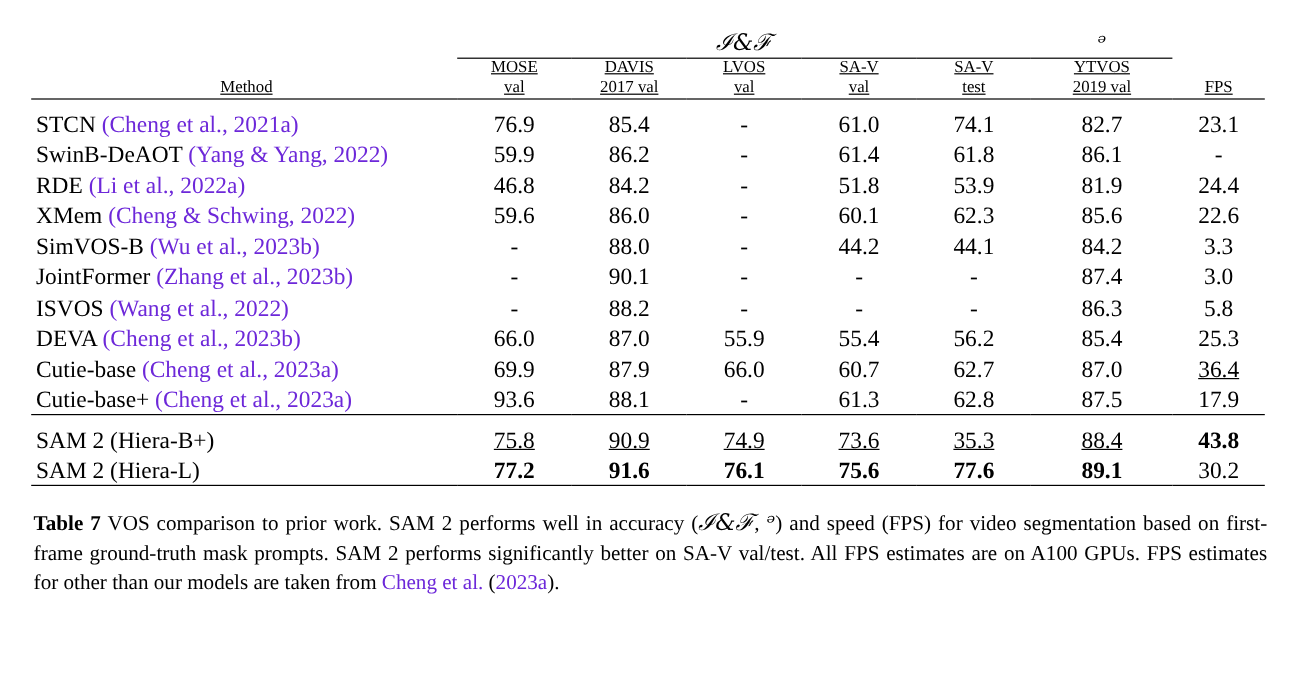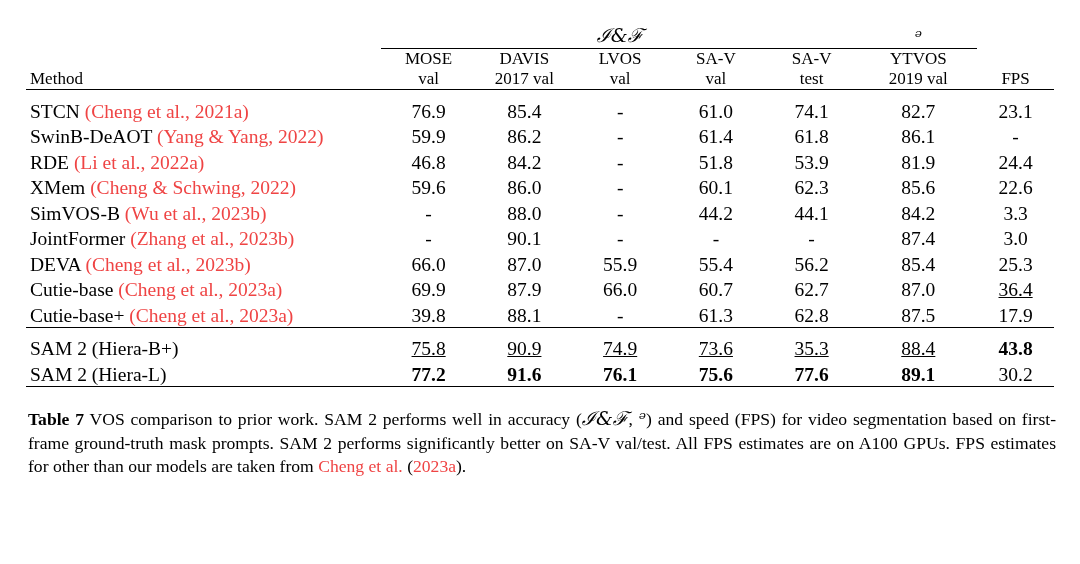--- a/index.html
+++ b/index.html
@@ -45,44 +45,45 @@
   .mathcal {
     font-family: "DejaVu Serif", serif;
     font-style: italic;
     font-size: 19px;
   }
   
   .hdr-row td {
     padding-top: 4px;
     padding-bottom: 3px;
     line-height: 1.18;
-    font-size: 17px;
+    font-size: 14px;
+    text-decoration: underline;
   }
   .hdr-row td.method-cell {
-    text-align: left;
+    text-align: center;
     vertical-align: bottom;
     padding-left: 4px;
   }
   .hdr2 {
     display: block;
   }
   .toprule td { border-top: 1.3px solid #000; }
   .midrule td { border-top: 1.1px solid #000; }
   .bottomrule td { border-top: 1.3px solid #000; }
   tr.body-row td {
     height: 25.5px;
     font-size: 19.5px;
   }
   tr.body-row td.method-cell {
     text-align: left;
     padding-left: 4px;
     white-space: nowrap;
   }
   .cite {
-    color: #ef4444;
+    color: #6d28d9;
   }
   .spacer-top td { height: 7px; }
   .spacer-bot td { height: 6px; }
   .ul { text-decoration: underline; }
   .bold { font-weight: bold; margin-top: 16px; }
   
   col.c-method { width: 355px; }
   col.c-num { width: 96px; }
   col.c-ytvos { width: 118px; }
   col.c-fps { width: 77px; }
@@ -219,20 +220,30 @@
           <td class="method-cell"><span>JointFormer</span> <span class="cite">(Zhang et al., 2023b)</span></td>
           <td><span>-</span></td>
           <td><span>90.1</span></td>
           <td><span>-</span></td>
           <td><span>-</span></td>
           <td><span>-</span></td>
           <td><span>87.4</span></td>
           <td><span>3.0</span></td>
         </tr>
         <tr class="body-row">
+          <td class="method-cell"><span>ISVOS</span> <span class="cite">(Wang et al., 2022)</span></td>
+          <td><span>-</span></td>
+          <td><span>88.2</span></td>
+          <td><span>-</span></td>
+          <td><span>-</span></td>
+          <td><span>-</span></td>
+          <td><span>86.3</span></td>
+          <td><span>5.8</span></td>
+        </tr>
+        <tr class="body-row">
           <td class="method-cell"><span>DEVA</span> <span class="cite">(Cheng et al., 2023b)</span></td>
           <td><span>66.0</span></td>
           <td><span>87.0</span></td>
           <td><span>55.9</span></td>
           <td><span>55.4</span></td>
           <td><span>56.2</span></td>
           <td><span>85.4</span></td>
           <td><span>25.3</span></td>
         </tr>
         <tr class="body-row">
@@ -240,21 +251,21 @@
           <td><span>69.9</span></td>
           <td><span>87.9</span></td>
           <td><span>66.0</span></td>
           <td><span>60.7</span></td>
           <td><span>62.7</span></td>
           <td><span>87.0</span></td>
           <td><span class="ul">36.4</span></td>
         </tr>
         <tr class="body-row">
           <td class="method-cell"><span>Cutie-base+</span> <span class="cite">(Cheng et al., 2023a)</span></td>
-          <td><span>39.8</span></td>
+          <td><span>93.6</span></td>
           <td><span>88.1</span></td>
           <td><span>-</span></td>
           <td><span>61.3</span></td>
           <td><span>62.8</span></td>
           <td><span>87.5</span></td>
           <td><span>17.9</span></td>
         </tr>
       </tbody>
 
     <tbody>

